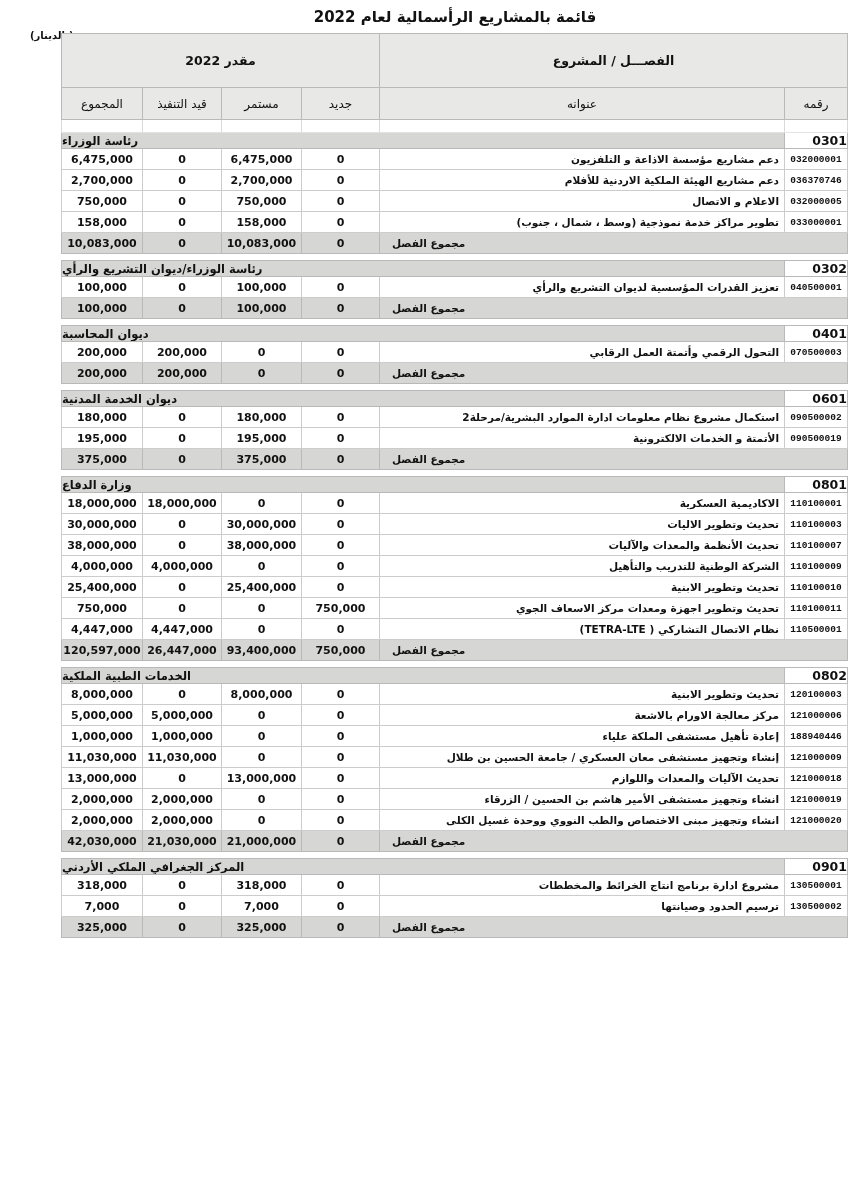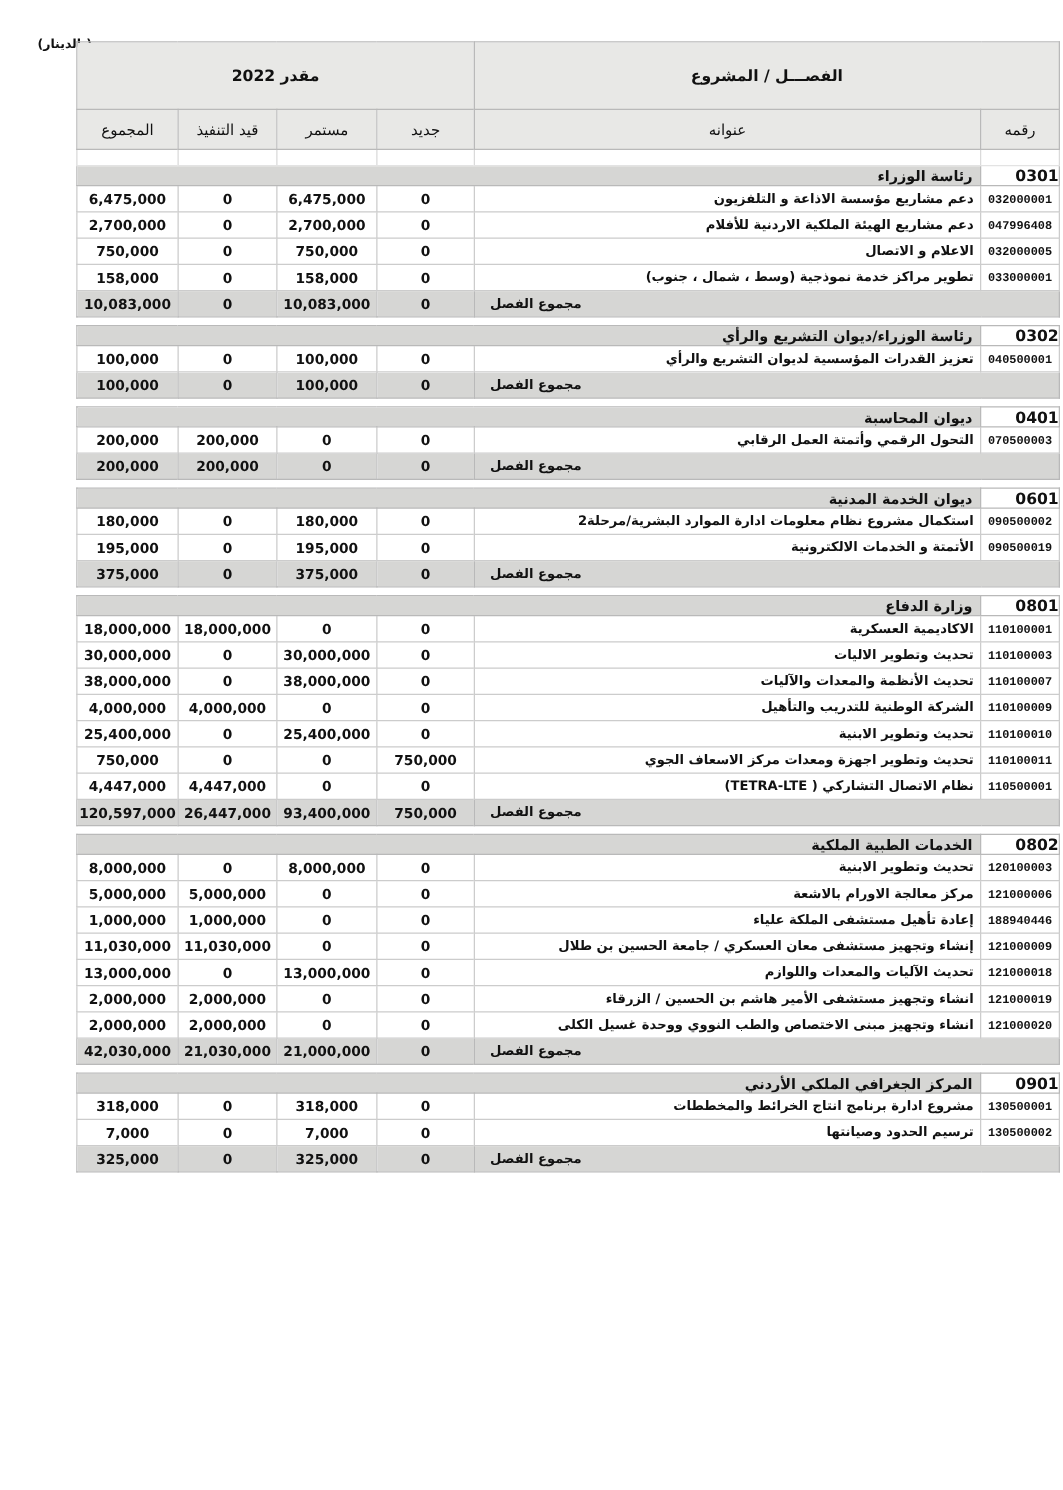--- a/index.html
+++ b/index.html
@@ -59,21 +59,21 @@
     height: 13px; padding: 0;
     border: 1px solid var(--border, #b9b9b9);
   }
   tr.section-row td.sec-code {
     background: #ffffff; text-align: center;
     font-size: 12.5px; font-weight: bold; padding-left: 28px;
   }
   tr.section-row td.sec-name {
     background: var(--band-bg, #d7d7d5);
     font-size: 11.5px; font-weight: bold;
-    padding-right: 6px; text-align: right;
+    padding-right: 6px; text-align: left;
   }
 
   
   tr.data-row td {
     height: 18px; background: #ffffff;
     border: 1px solid var(--row-line, #cccccc);
     font-weight: bold; vertical-align: middle;
   }
   tr.data-row td.proj-id { font-size: 9.5px; text-align: center; padding: 0 1px; font-family: Liberation Mono, monospace; }
   tr.data-row td.proj-title { font-size: 10.5px; text-align: right; padding-right: 5px; }
@@ -90,20 +90,21 @@
   }
   tr.total-row td.num { font-size: 11px; text-align: center; direction: ltr; }
 
   
   tr.gap-row td { height: 4px; background: #ffffff; border: none; }
 </style>
 </head>
 <body>
 
 <div class="page">
+  <div class="doc-title">قائمة بالمشاريع الرأسمالية لعام 2022</div>
   <div class="currency-note">(بالدينار)</div>
 
   <div class="table-wrap">
     <table class="budget">
       <colgroup>
         <col style="width:63px">
         <col style="width:405px">
         <col style="width:78px">
         <col style="width:80px">
         <col style="width:79px">
@@ -138,21 +139,21 @@
           </tr>
           <tr class="data-row">
             <td class="proj-id">032000001</td>
             <td class="proj-title">دعم مشاريع مؤسسة الاذاعة و التلفزيون</td>
             <td class="num">0</td>
             <td class="num">6,475,000</td>
             <td class="num">0</td>
             <td class="num">6,475,000</td>
           </tr>
           <tr class="data-row">
-            <td class="proj-id">047996408</td>
+            <td class="proj-id">036370746</td>
             <td class="proj-title">دعم مشاريع الهيئة الملكية الاردنية للأفلام</td>
             <td class="num">0</td>
             <td class="num">2,700,000</td>
             <td class="num">0</td>
             <td class="num">2,700,000</td>
           </tr>
           <tr class="data-row">
             <td class="proj-id">032000005</td>
             <td class="proj-title">الاعلام و الاتصال</td>
             <td class="num">0</td>

